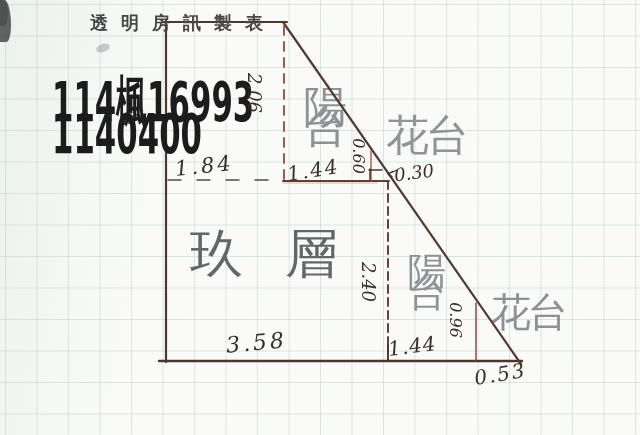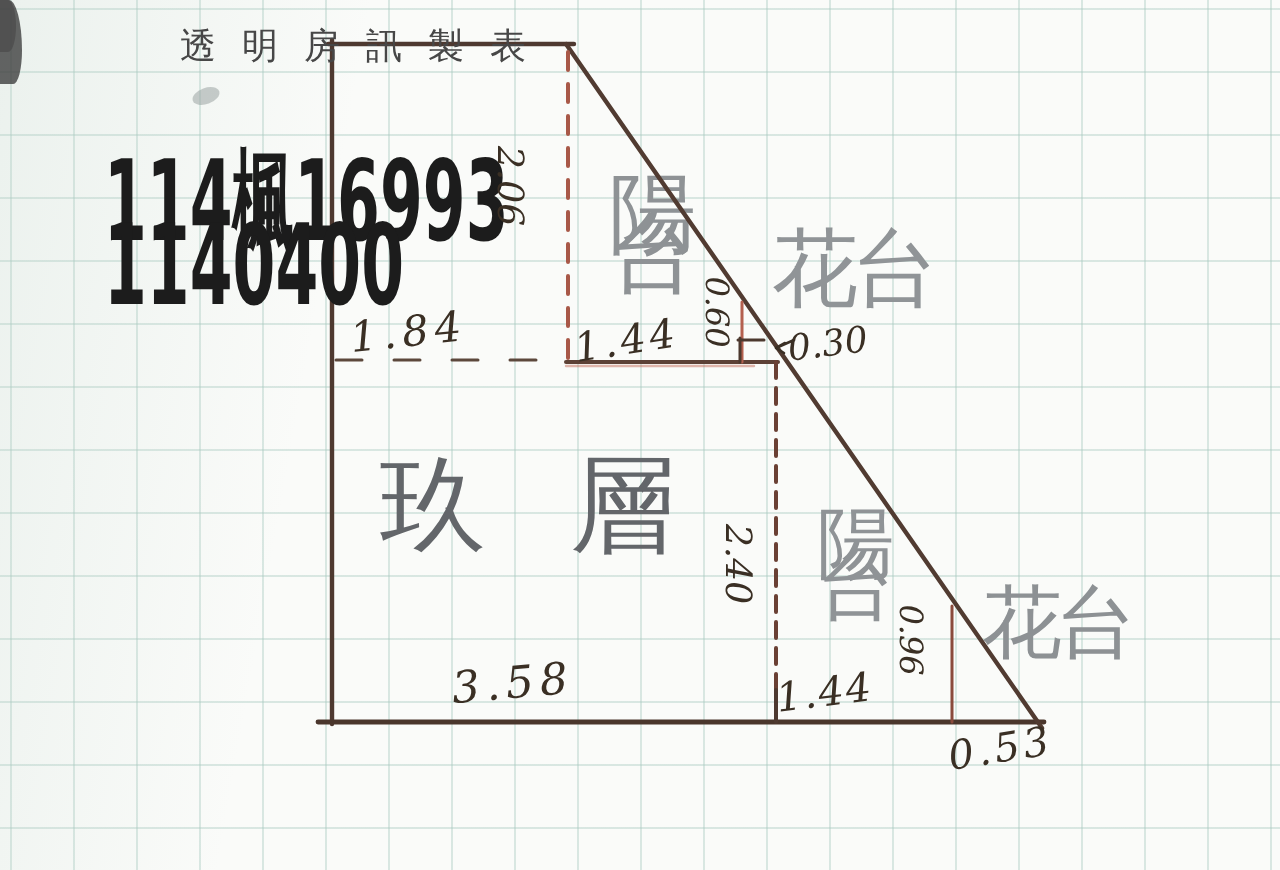--- a/index.html
+++ b/index.html
@@ -9,21 +9,21 @@
     background-image:
       linear-gradient(100deg, rgba(190,212,202,.25), rgba(255,255,255,0) 26%),
       linear-gradient(to right,  rgba(170,202,192,.42) 1px, transparent 1px),
       linear-gradient(to bottom, rgba(170,202,192,.42) 1px, transparent 1px);
     background-size:100% 100%, 31.5px 31.5px, 31.5px 31.5px;
     background-position:0 0, 5px 4px, 5px 4px;
     font-family:"DejaVu Sans", sans-serif;
   }
   .abs{position:absolute; white-space:nowrap;}
   
-  .header{left:90px; top:11px; font-size:18px; letter-spacing:13px; color:#474747; z-index:4;}
+  .header{left:90px; top:11px; font-size:18px; letter-spacing:13px; color:#474747; z-index:4;font-weight:bold;}
   .docnum{font-weight:700; color:#1c1c1c; line-height:1; font-size:56px;
           transform:scaleX(.55); transform-origin:left top; z-index:4;}
   .docnum1{left:52px; top:74px;}
   .docnum2{left:52px; top:106px;}
   
   .cjk{color:#8d9194; z-index:1; line-height:1;}
   .cjk-v{writing-mode:vertical-rl; text-orientation:upright;}
   .balcony-upper{left:304px; top:53px; font-size:44px; letter-spacing:16px; color:#8e9295;}
   .flower-upper{left:386px; top:114px; font-size:43px; letter-spacing:-3px; color:#909497;}
   .main-room{left:190px; top:227px; font-size:53px; letter-spacing:42px; color:#63666a;}

